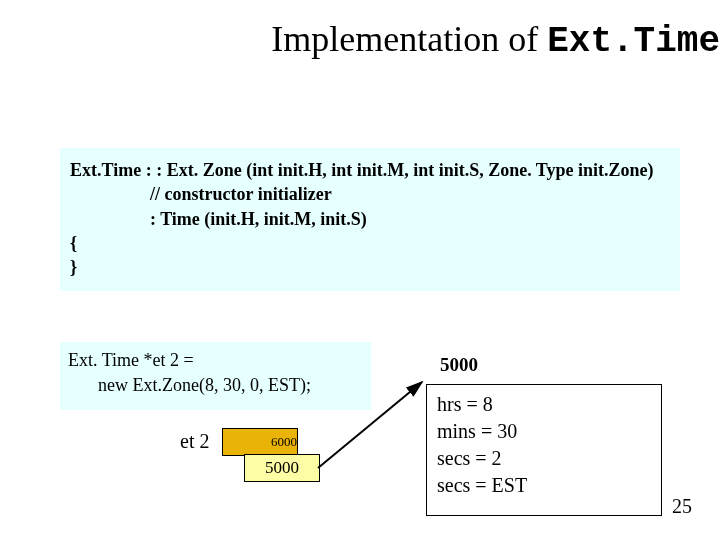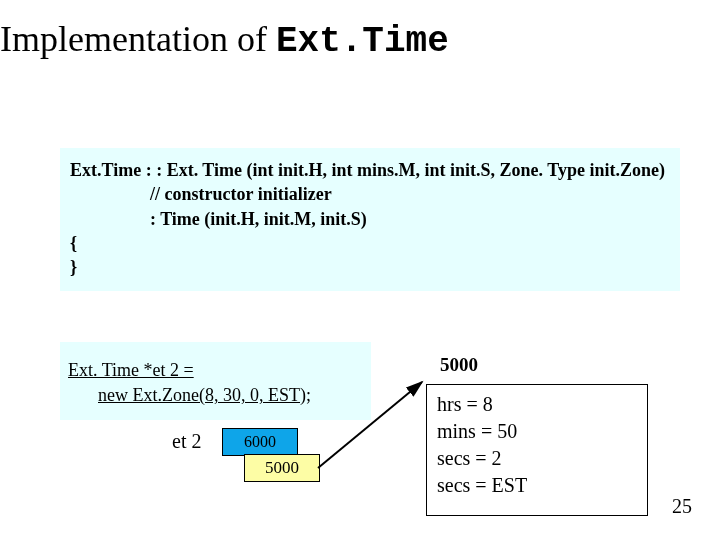--- a/index.html
+++ b/index.html
@@ -16,21 +16,21 @@
   .slide {
     position: relative;
     width: 720px;
     height: 540px;
   }
   .title {
     position: absolute;
     top: 18px;
     left: 0;
     width: 720px;
-    text-align: left;
+    text-align: right;
     font-size: 36px;
     font-weight: normal;
     white-space: nowrap;
   }
   .title .mono {
     font-family: "Courier New", Courier, monospace;
     font-weight: bold;
   }
   .subtitle {
     position: absolute;
@@ -52,43 +52,42 @@
   .codebox .line1 { }
   .codebox .indent1 { padding-left: 80px; }
   .codebox .brace { }
   .codebox .stmt { padding-left: 65px; }
   .snippet {
     position: absolute;
     top: 342px;
     left: 60px;
     width: 295px;
     background: #e6ffff;
-    padding: 16px 8px 12px 8px;
+    padding: 6px 8px 12px 8px;
     font-size: 18px;
     line-height: 1.4;
-    text-decoration: underline;
   }
   .snippet .l2 { padding-left: 30px; }
   .et2-label {
     position: absolute;
     top: 430px;
-    left: 172px;
+    left: 180px;
     font-size: 20px;
     text-align: right;
   }
   .ptrbox {
     position: absolute;
     top: 428px;
     left: 222px;
     width: 74px;
     height: 26px;
-    background: #0ea5e9;
+    background: #eab308;
     border: 1px solid #000;
-    font-size: 16px;
-    text-align: center;
+    font-size: 13px;
+    text-align: right;
     line-height: 26px;
   }
   .valbox {
     position: absolute;
     top: 454px;
     left: 244px;
     width: 74px;
     height: 26px;
     background: #fdfda5;
     border: 1px solid #000;
@@ -104,21 +103,21 @@
     font-weight: bold;
   }
   .resultbox {
     position: absolute;
     top: 384px;
     left: 426px;
     width: 200px;
     height: 118px;
     border: 1px solid #000;
     background: #ffffff;
-    padding: 6px 10px 6px 10px;
+    padding: 6px 24px 6px 10px;
     font-size: 20px;
     line-height: 1.35;
   }
   .pagenum {
     position: absolute;
     bottom: 22px;
     right: 28px;
     font-size: 20px;
   }
   svg.arrow {
@@ -130,42 +129,42 @@
 <body>
 
 <div class="slide">
 
   <div class="title">
     <span>Implementation of </span><span class="mono">Ext.Time</span>
   </div>
 
 
   <div class="codebox">
-    <div class="line1">Ext.Time : : Ext. Time (int init.H, int mins.M, int init.S, Zone. Type init.Zone)</div>
+    <div class="line1">Ext.Time : : Ext. Zone (int init.H, int init.M, int init.S, Zone. Type init.Zone)</div>
     <div class="indent1">// constructor initializer</div>
     <div class="indent1">: Time (init.H, init.M, init.S)</div>
     <div class="brace">{</div>
     <div class="brace">}</div>
   </div>
 
   <div class="snippet">
     <div>Ext. Time *et 2 =</div>
     <div class="l2">new Ext.Zone(8, 30, 0, EST);</div>
   </div>
 
   <div class="et2-label">et 2</div>
 
   <div class="ptrbox">6000</div>
   <div class="valbox">5000</div>
 
   <div class="addr-label">5000</div>
 
   <div class="resultbox">
     <div>hrs = 8</div>
-    <div>mins = 50</div>
+    <div>mins = 30</div>
     <div>secs = 2</div>
     <div>secs = EST</div>
   </div>
 
   <svg class="arrow" style="left:300px; top:370px;" width="140" height="110">
     <defs>
       <marker id="ah" markerWidth="10" markerHeight="10" refX="8" refY="3" orient="auto">
         <path d="M0,0 L9,3 L0,6 Z" fill="#000"></path>
       </marker>
     </defs>

